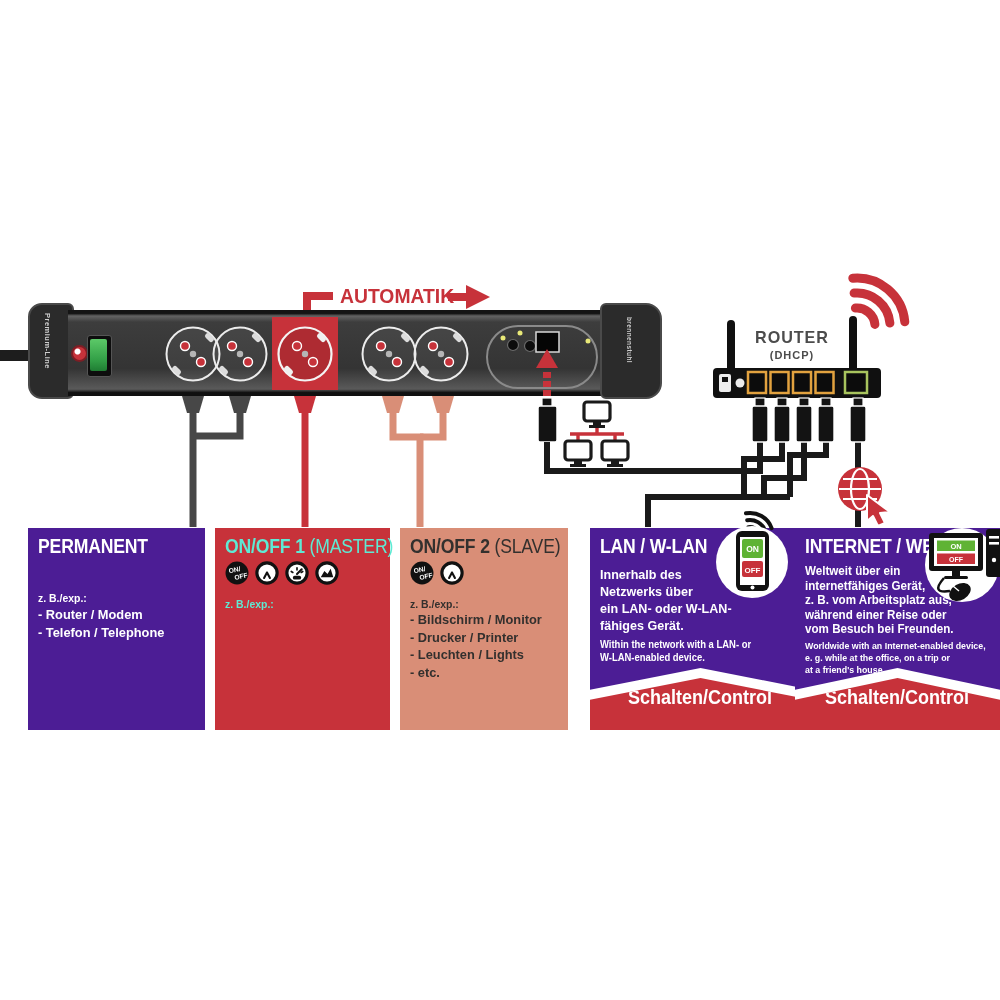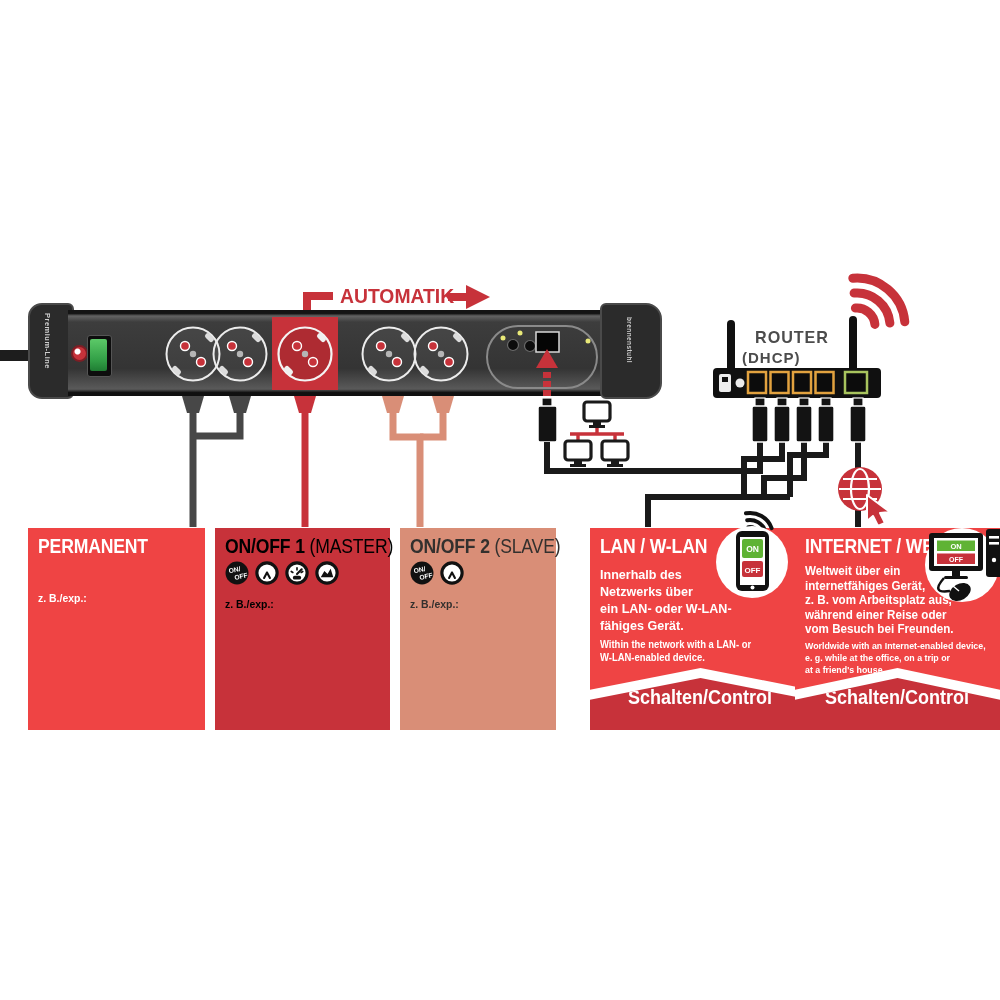--- a/index.html
+++ b/index.html
@@ -17,25 +17,25 @@
   .vtext{writing-mode:vertical-rl;color:#cfcfcf;font-weight:bold;white-space:nowrap;}
   .stripbody{background:linear-gradient(180deg,#141414 0%,#141414 4%,#636363 7%,#3d3d3d 14%,#343434 68%,#5a5a5a 92%,#101010 96%);}
   .redsquare{background:#c7323a;}
   .display-frame{background:#0d0d0d;border-radius:3px;border:1px solid #555;}
   .display-green{background:linear-gradient(180deg,#5cc968 0%,#33a047 65%,#1f7d33 100%);border-radius:2px;}
   .logo-dot{background:radial-gradient(circle at 35% 35%, #ffffff 0 2.5px, rgba(255,255,255,0) 3.5px),#c7323a;
             border-radius:50%;border:2px solid #7e1d24;}
   
   .router-label{font-size:17px;font-weight:bold;color:#4c4c4c;text-align:center;
                 transform:scaleX(0.95);letter-spacing:1px;}
-  .router-sub{font-size:15px;font-weight:bold;color:#4c4c4c;text-align:left;letter-spacing:1px;}
+  .router-sub{font-size:11px;font-weight:bold;color:#4c4c4c;text-align:center;letter-spacing:1px;}
   
   .panel{position:absolute;height:202px;}
-  .gray{background:#ef4444;color:#fff;}
-  .redbg{background:#c7323a;color:#000000;}
+  .gray{background:#4c1d95;color:#fff;}
+  .redbg{background:#c7323a;color:#5eead4;}
   .salmon{background:#d98e77;color:#33302e;}
   .ptitle{position:absolute;left:10px;top:7px;font-size:20px;font-weight:bold;white-space:nowrap;
           transform:scaleX(0.88);transform-origin:0 0;letter-spacing:-0.2px;}
   .ptitle .suffix{font-weight:normal;}
   .pexp{position:absolute;left:10px;font-size:11px;font-weight:bold;transform:scaleX(0.95);transform-origin:0 0;}
   .pitems{position:absolute;left:10px;}
   .pitem{font-size:13.5px;font-weight:bold;line-height:17.5px;white-space:nowrap;
          transform:scaleX(0.95);transform-origin:0 0;}
   .pbody-de{position:absolute;left:10px;font-size:13.5px;font-weight:bold;line-height:17px;
             white-space:pre-line;transform:scaleX(0.93);transform-origin:0 0;}
@@ -71,20 +71,24 @@
   </div>
   <div class="abs logo-dot" style="left:71px;top:345px;width:13px;height:13px;"></div>
   <div class="abs display-frame" style="left:87px;top:335px;width:23px;height:40px;">
     <div class="display-green" style="position:absolute;left:2px;top:3px;width:17px;height:32px;"></div>
   </div>
   <div class="abs redsquare" style="left:272px;top:317px;width:66px;height:73px;"></div>
 
   <div class="panel gray" style="left:28px;top:528px;width:177px;">
     <div class="ptitle">PERMANENT</div>
     <div class="pexp" style="top:64px;">z. B./exp.:</div>
+    <div class="pitems" style="top:78px;">
+      <div class="pitem">- Router / Modem</div>
+      <div class="pitem">- Telefon / Telephone</div>
+    </div>
   </div>
 
   <div class="panel redbg" style="left:215px;top:528px;width:175px;">
     <div class="ptitle">
       <span>ON/OFF 1</span>
       <span class="suffix">(MASTER)</span>
     </div>
     <div class="iconrow">
       <svg width="24" height="24" viewBox="0 0 23 23">
         <circle cx="11.5" cy="11.5" r="11" fill="#111"></circle>
@@ -104,39 +108,45 @@
         <rect x="7.5" y="14.2" width="8" height="3.6" rx="1.8" fill="#111"></rect>
       </svg>
       <svg width="24" height="24" viewBox="0 0 23 23">
         <circle cx="11.5" cy="11.5" r="9.7" fill="#fff" stroke="#111" stroke-width="3"></circle>
         <polygon points="5.5,15.5 9,9.5 12,12.5 15,7.5 17.5,15.5" fill="#111"></polygon>
       </svg>
     </div>
     <div class="pexp" style="top:70px;">z. B./exp.:</div>
   </div>
 
-  <div class="panel salmon" style="left:400px;top:528px;width:156px;">
+  <div class="panel salmon" style="left:400px;top:528px;width:168px;">
     <div class="ptitle">
       <span>ON/OFF 2</span>
       <span class="suffix">(SLAVE)</span>
     </div>
     <div class="iconrow">
       <svg width="24" height="24" viewBox="0 0 23 23">
         <circle cx="11.5" cy="11.5" r="11" fill="#111"></circle>
         <g transform="rotate(-12 11.5 11.5)" fill="#fff" font-family="Liberation Sans,sans-serif" font-size="6.4" font-weight="bold">
           <text x="4.2" y="10.2">ON/</text>
           <text x="8.2" y="17.6">OFF</text>
         </g>
       </svg>
       <svg width="24" height="24" viewBox="0 0 23 23">
         <circle cx="11.5" cy="11.5" r="9.7" fill="#fff" stroke="#111" stroke-width="3"></circle>
         <path d="M11.5,11 L8.7,16.3 M11.5,11 L14.3,16.3" stroke="#111" stroke-width="2" stroke-linecap="round" fill="none"></path>
       </svg>
     </div>
     <div class="pexp" style="top:70px;">z. B./exp.:</div>
+    <div class="pitems" style="top:83px;">
+      <div class="pitem">- Bildschirm / Monitor</div>
+      <div class="pitem">- Drucker / Printer</div>
+      <div class="pitem">- Leuchten / Lights</div>
+      <div class="pitem">- etc.</div>
+    </div>
   </div>
 
   <div class="panel gray" style="left:590px;top:528px;width:221px;">
     <div class="ptitle">LAN / W-LAN</div>
     <div class="pbody-de" style="top:38px;width:160px;">Innerhalb des
 Netzwerks über
 ein LAN- oder W-LAN-
 fähiges Gerät.</div>
     <div class="pbody-en" style="top:110px;width:200px;">Within the network with a LAN- or
 W-LAN-enabled device.</div>

